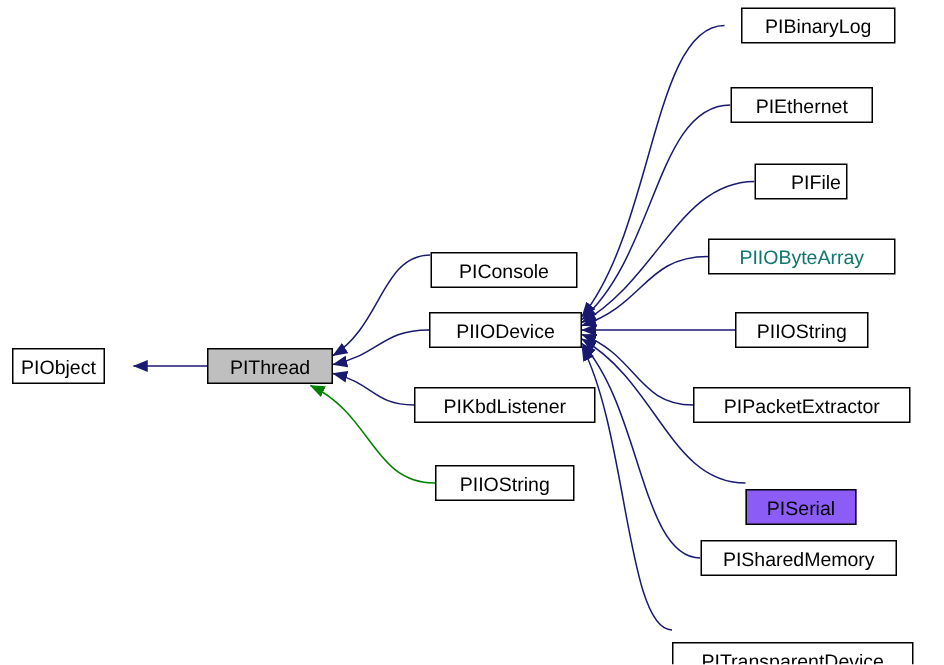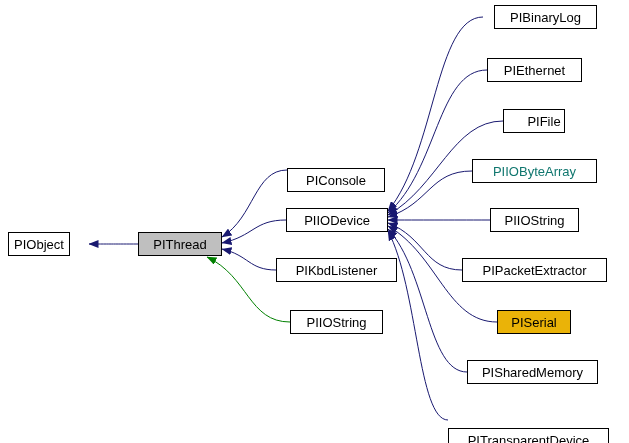--- a/index.html
+++ b/index.html
@@ -75,17 +75,17 @@
       <div class="node" style="left: 287px; top: 168px; width: 98px; height: 24px; background: rgb(255, 255, 255); border-color: rgb(0, 0, 0); color: rgb(0, 0, 0);">PIConsole</div>
       <div class="node" style="left: 286px; top: 208px; width: 102px; height: 24px; background: rgb(255, 255, 255); border-color: rgb(0, 0, 0); color: rgb(0, 0, 0);">PIIODevice</div>
       <div class="node" style="left: 276px; top: 258px; width: 121px; height: 24px; background: rgb(255, 255, 255); border-color: rgb(0, 0, 0); color: rgb(0, 0, 0);">PIKbdListener</div>
       <div class="node" style="left: 290px; top: 310px; width: 93px; height: 24px; background: rgb(255, 255, 255); border-color: rgb(0, 0, 0); color: rgb(0, 0, 0);">PIIOString</div>
       <div class="node" style="left: 494px; top: 5px; width: 103px; height: 24px; background: rgb(255, 255, 255); border-color: rgb(0, 0, 0); color: rgb(0, 0, 0);">PIBinaryLog</div>
       <div class="node" style="left: 487px; top: 58px; width: 95px; height: 24px; background: rgb(255, 255, 255); border-color: rgb(0, 0, 0); color: rgb(0, 0, 0);">PIEthernet</div>
       <div class="node" style="left: 503px; top: 109px; width: 62px; height: 24px; background: rgb(255, 255, 255); border-color: rgb(0, 0, 0); color: rgb(0, 0, 0); padding-left: 20px;">PIFile</div>
       <div class="node" style="left: 472px; top: 159px; width: 125px; height: 24px; background: rgb(255, 255, 255); border-color: rgb(0, 0, 0); color: #0f766e;">PIIOByteArray</div>
       <div class="node" style="left: 490px; top: 208px; width: 89px; height: 24px; background: rgb(255, 255, 255); border-color: rgb(0, 0, 0); color: rgb(0, 0, 0);">PIIOString</div>
       <div class="node" style="left: 462px; top: 258px; width: 145px; height: 24px; background: rgb(255, 255, 255); border-color: rgb(0, 0, 0); color: rgb(0, 0, 0);">PIPacketExtractor</div>
-      <div class="node" style="left: 497px; top: 310px; width: 74px; height: 24px; background: #eab308; border-color: rgb(0, 0, 0); color: rgb(0, 0, 0);">PISerial</div>
+      <div class="node" style="left: 497px; top: 326px; width: 74px; height: 24px; background: #8b5cf6; border-color: rgb(0, 0, 0); color: rgb(0, 0, 0);">PISerial</div>
       <div class="node" style="left: 467px; top: 360px; width: 131px; height: 24px; background: rgb(255, 255, 255); border-color: rgb(0, 0, 0); color: rgb(0, 0, 0);">PISharedMemory</div>
       <div class="node" style="left: 448px; top: 408px; width: 161px; height: 24px; background: rgb(255, 255, 255); border-color: rgb(0, 0, 0); color: rgb(0, 0, 0); margin-top: 20px;">PITransparentDevice</div>
     </div>
 </div>
 
 </body></html>

